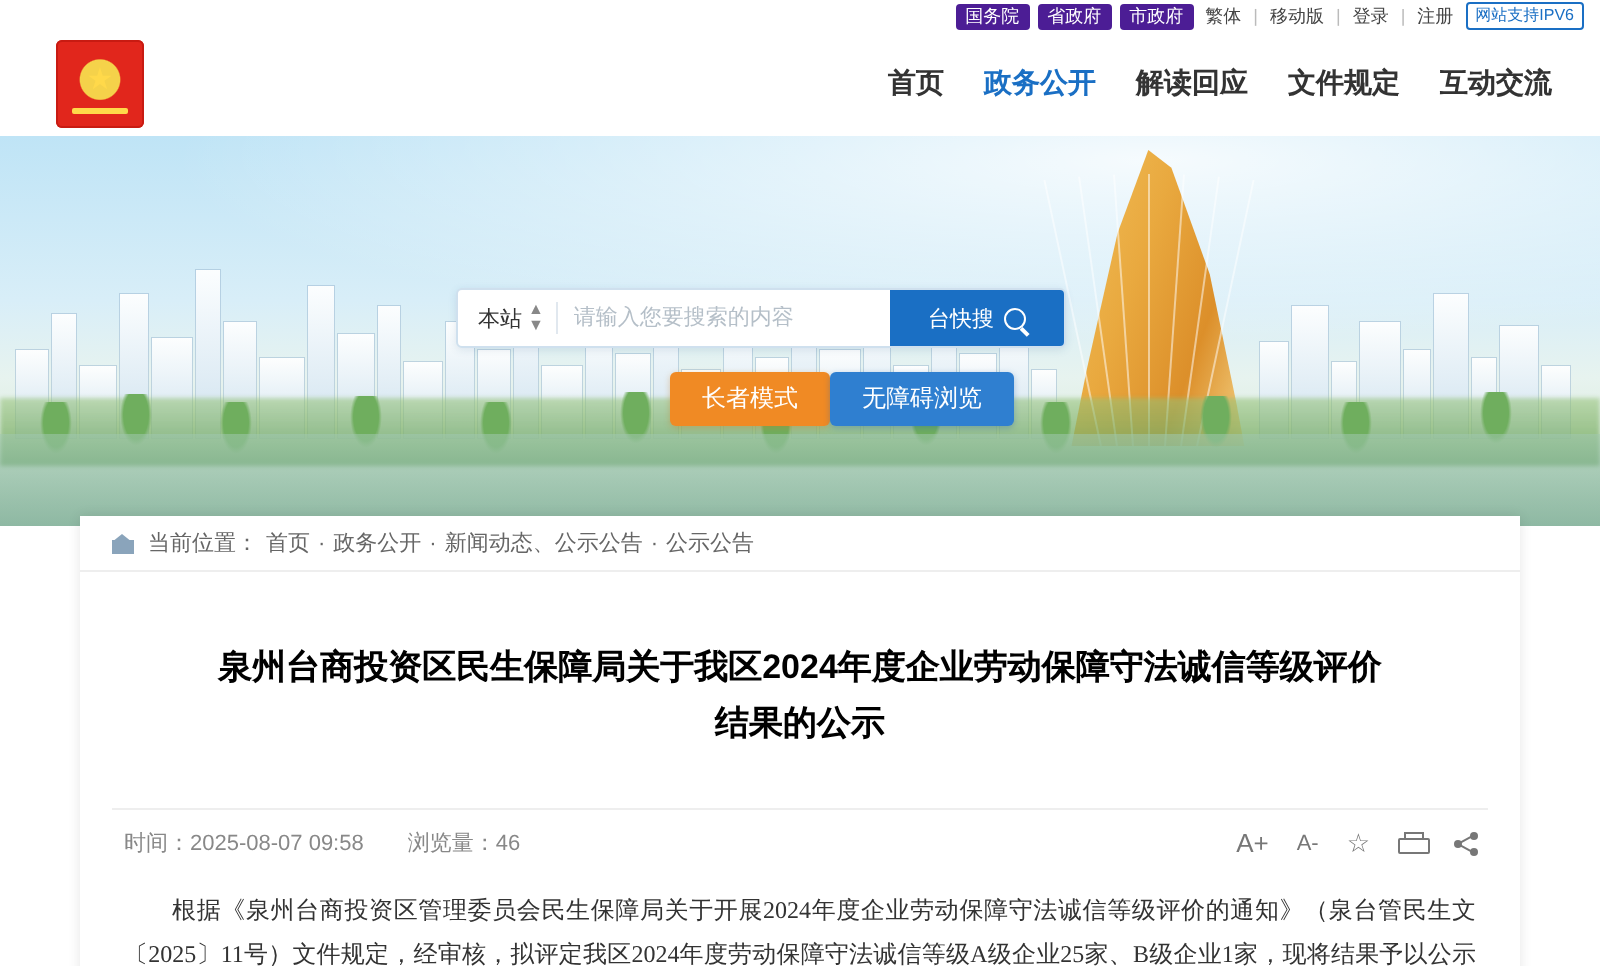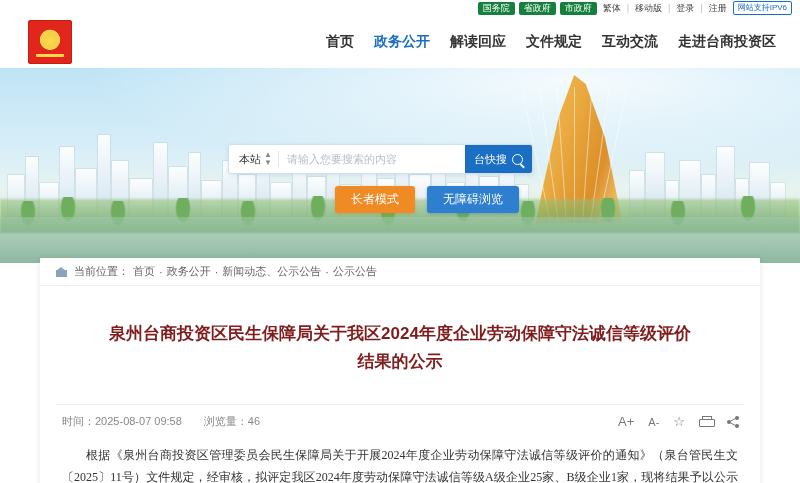--- a/index.html
+++ b/index.html
@@ -16,21 +16,21 @@
     height: 16px;
     display: flex;
     justify-content: flex-end;
     align-items: center;
     padding: 0 8px;
     font-size: 9px;
     color: #555;
     gap: 4px;
   }
   .topbar .pill {
-    background: #15803d;
+    background: #4c1d95;
     color: #fff;
     border-radius: 2px;
     padding: 1px 5px;
     font-size: 9px;
     line-height: 11px;
   }
   .topbar .txt { color: #444; padding: 0 2px; }
   .topbar .sep { color: #bbb; }
   .topbar .ipv6 {
     border: 1px solid #1a6fc4;
@@ -158,33 +158,33 @@
   .divider-v { width: 1px; height: 16px; background: #e1e8ef; }
   .searchwrap input {
     flex: 1; border: 0; outline: none; font-size: 11px;
     padding: 0 8px; color: #333; background: transparent;
     font-family: "Liberation Sans", sans-serif;
   }
   .searchwrap input::placeholder { color: #b5bfc8; }
   .sbtn {
     background: #1a6fc4; color: #fff; font-size: 11px;
     height: 100%; display: flex; align-items: center; gap: 5px;
-    padding: 0 9px; border-radius: 0 2px 2px 0; cursor: pointer;
+    padding: 0 19px; border-radius: 0 2px 2px 0; cursor: pointer;
   }
   .sbtn .mag {
     width: 11px; height: 11px; border: 1.5px solid #fff;
     border-radius: 50%; position: relative; display: inline-block;
   }
   .sbtn .mag::after {
     content:""; position: absolute; right: -3px; bottom: -3px;
     width: 5px; height: 1.5px; background: #fff; transform: rotate(45deg);
   }
   .btnrow {
     position: absolute; left: 312px; top: 118px;
-    display: flex; gap: 12px; padding-left: 23px;
+    display: flex;  padding-left: 23px;
   }
   .obtn {
     background: #f08a24; color: #fff; font-size: 12px;
     padding: 5px 16px; border-radius: 3px; cursor: pointer;
     box-shadow: 0 1px 3px rgba(200,120,30,.35);
   }
   .obtn.blue { background: #2f7fd0; box-shadow: 0 1px 3px rgba(40,100,170,.35); }
 
   
   .card {
@@ -207,21 +207,21 @@
     background:#8aa4bb;
   }
   .crumb .home::after {
     content:""; position:absolute; left:0; top:0; width:0; height:0;
     border-left:5.5px solid transparent; border-right:5.5px solid transparent;
     border-bottom:4px solid #8aa4bb;
   }
   .crumb a { color: #666; text-decoration: none; cursor: pointer; }
   .title {
     text-align: center;
-    font-size: 17px; font-weight: bold; color: #7f1d1d;
+    font-size: 17px; font-weight: bold; color: #000000;
     line-height: 28px;
     padding: 34px 62px 20px;
     font-family: "Liberation Sans", sans-serif;
   }
   .meta {
     display: flex; align-items: center;
     border-top: 1px solid #eee;
     margin: 8px 16px 0;
     padding: 9px 4px 9px 6px;
     font-size: 11px; color: #888;
@@ -290,21 +290,20 @@
     <div class="emblem">
       <span class="star">★</span>
       <span class="bar"></span>
     </div>
     <div class="nav">
       <div class="item">首页</div>
       <div class="item active">政务公开</div>
       <div class="item">解读回应</div>
       <div class="item">文件规定</div>
       <div class="item">互动交流</div>
-      <div class="item">走进台商投资区</div>
     </div>
   </div>
 
   <div class="banner">
     <div class="sky-glow"></div>
     <div class="skyline">
       <div class="bldg" style="left:8px;width:16px;height:44px;"></div>
       <div class="bldg" style="left:26px;width:12px;height:62px;"></div>
       <div class="bldg" style="left:40px;width:18px;height:36px;"></div>
       <div class="bldg" style="left:60px;width:14px;height:72px;"></div>

